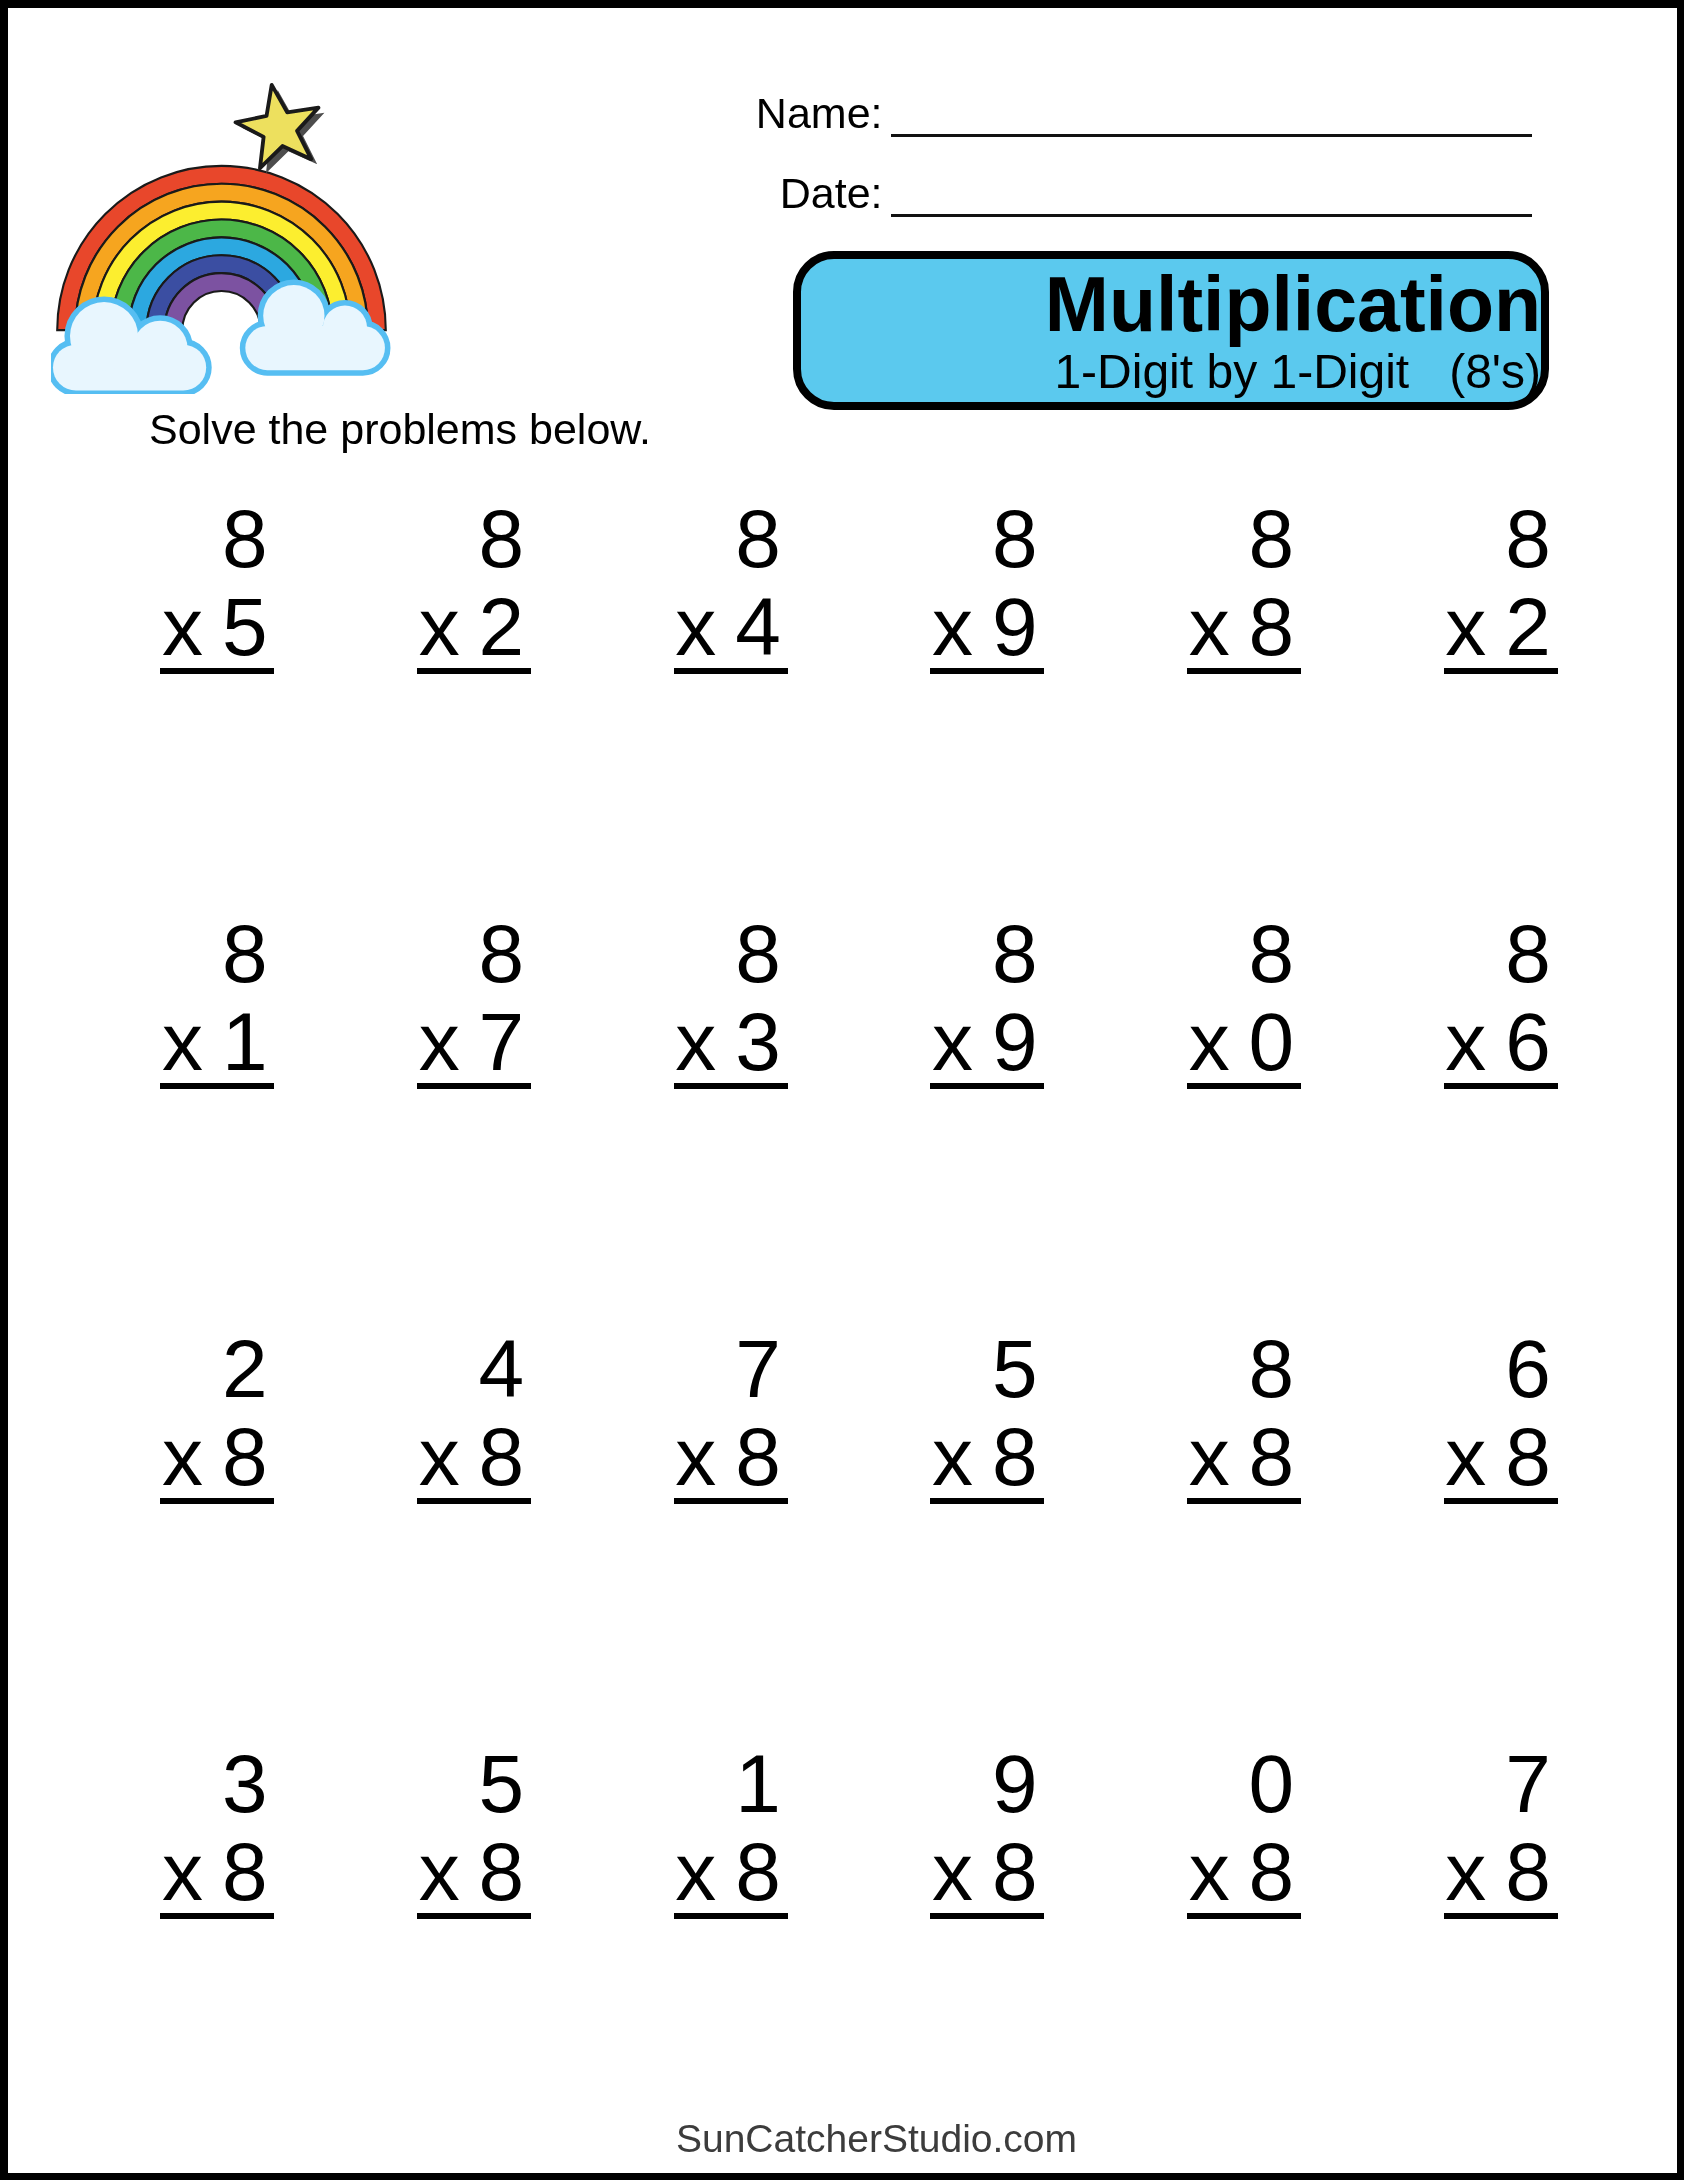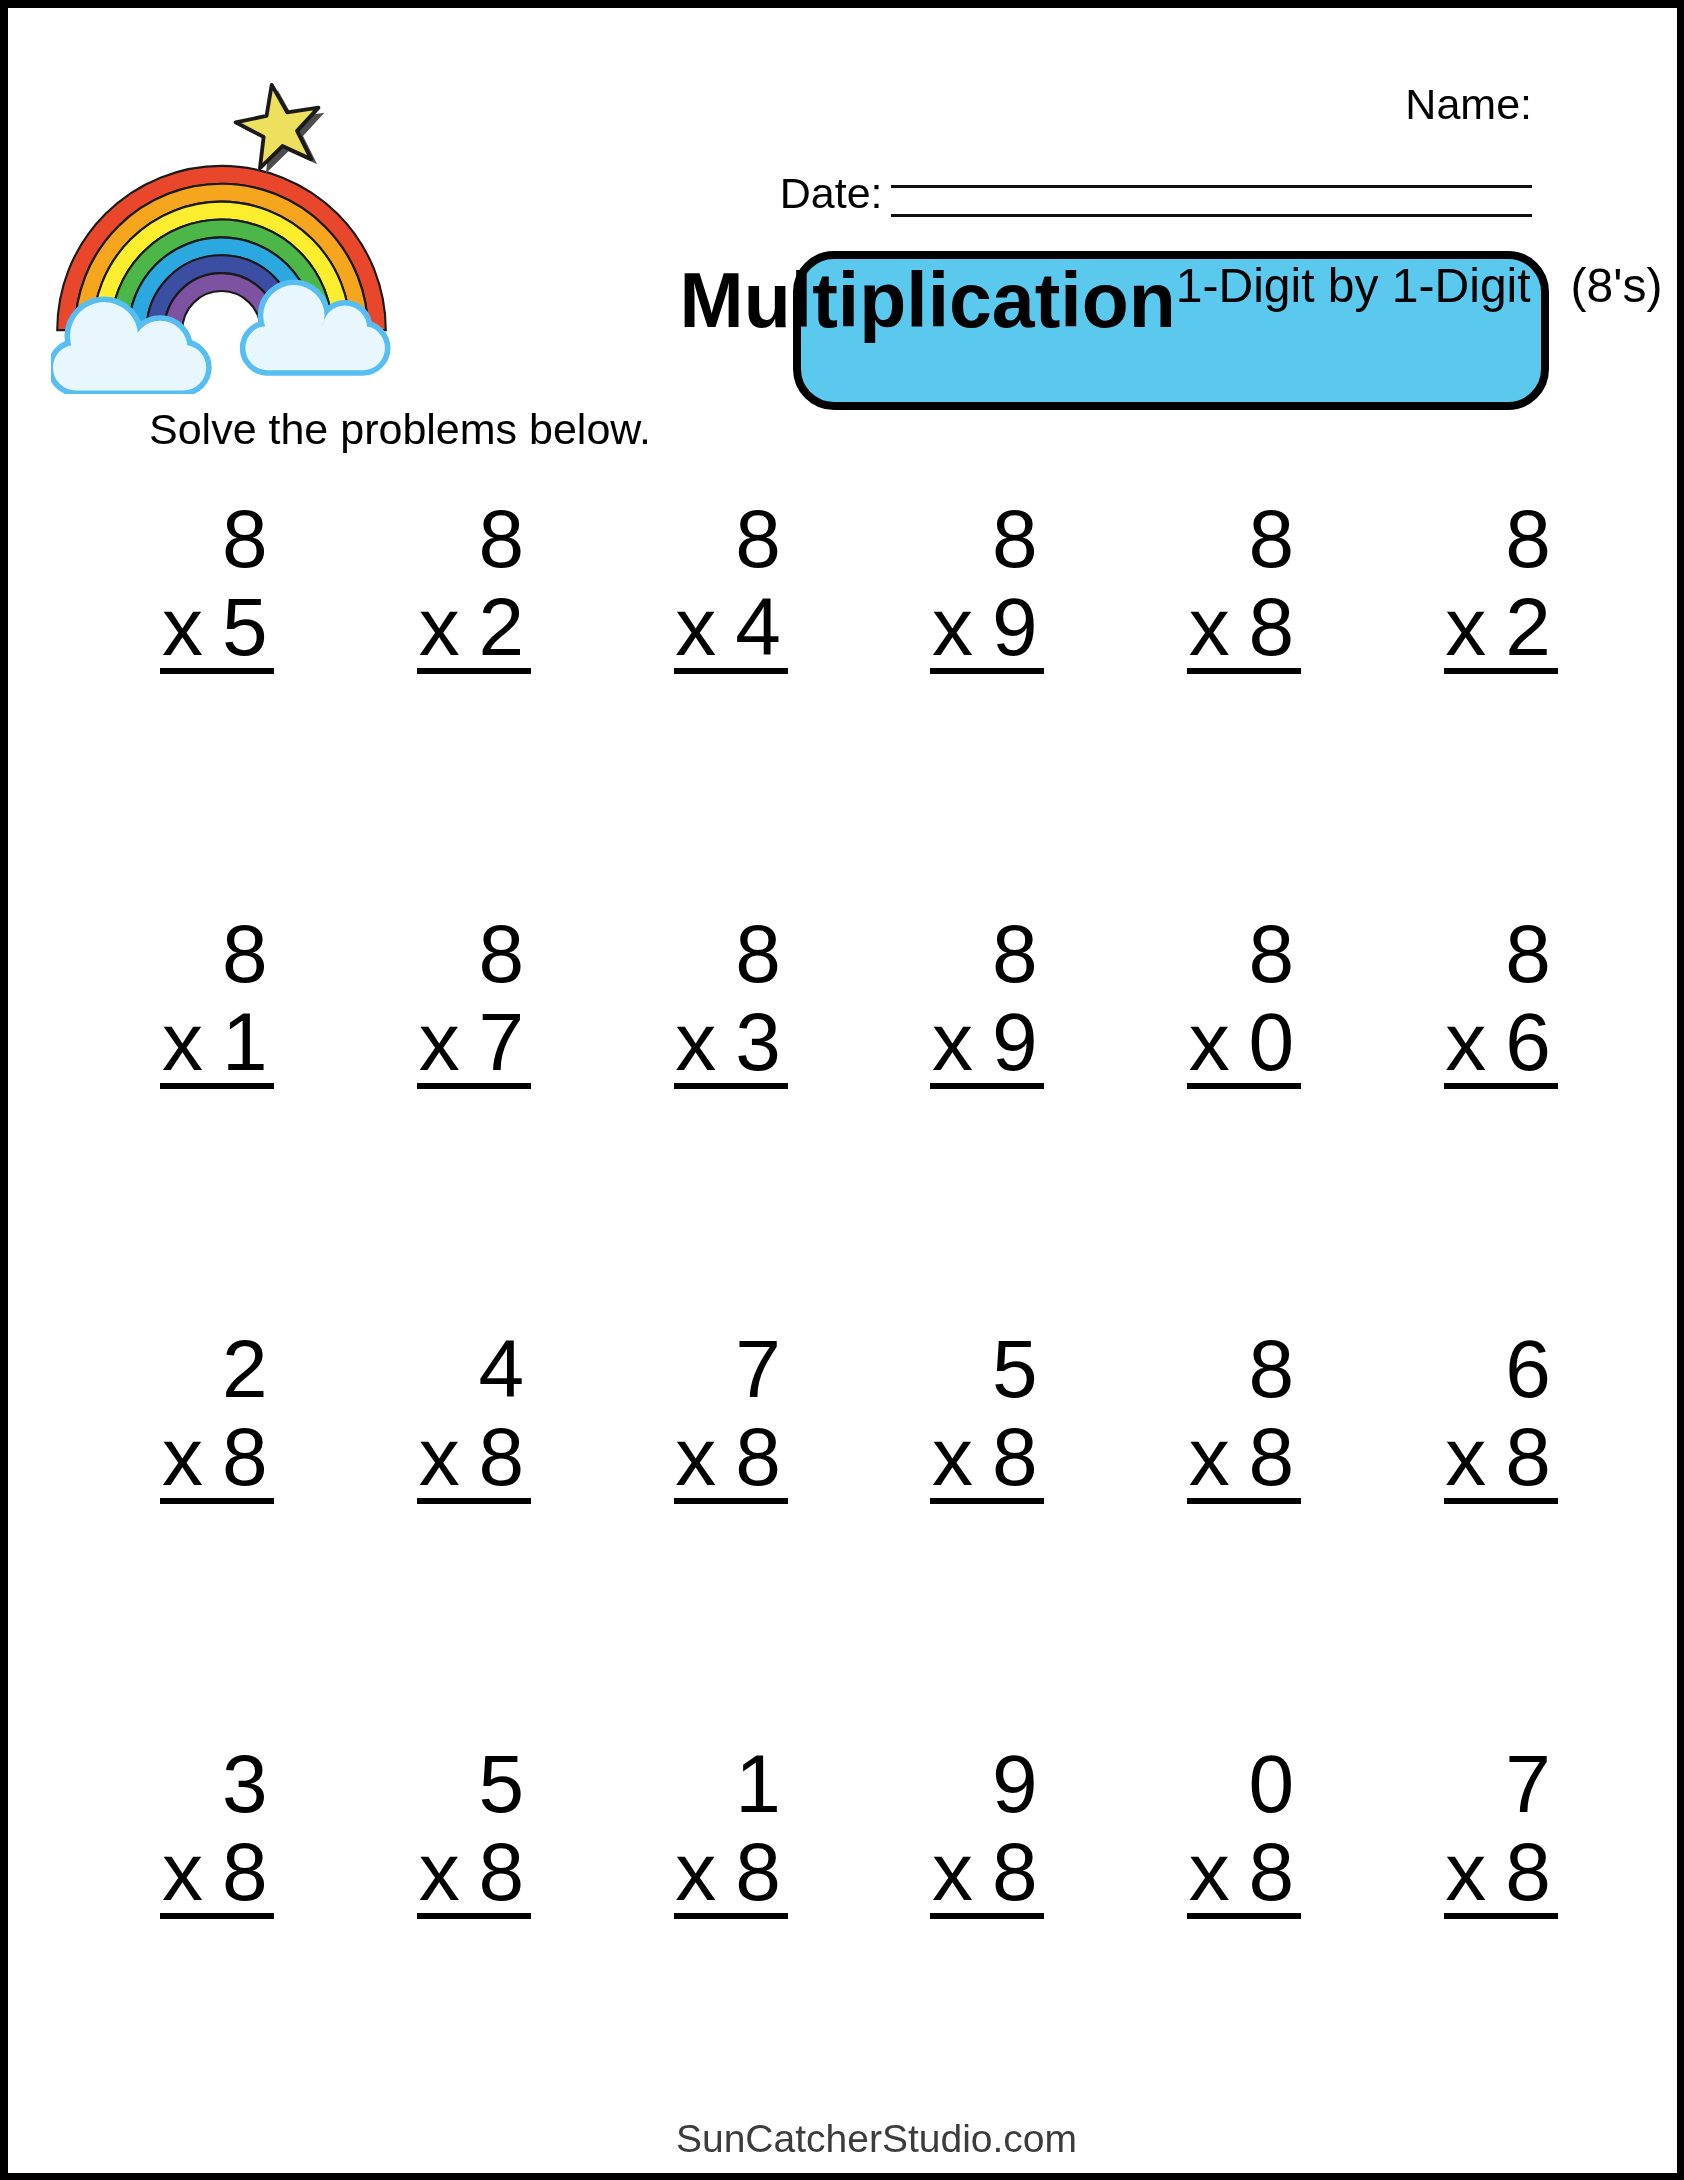--- a/index.html
+++ b/index.html
@@ -20,30 +20,30 @@
   .star-shadow { fill:#4d4d4d; }
   .star-main { stroke:#1a1a1a; stroke-width:4.5; stroke-linejoin:round; }
   .cloud-stroke { fill:#E8F6FE; stroke:#56BEF2; stroke-width:13; }
   .cloud-fill { fill:#E8F6FE; }
 
   
   .instruction { position:absolute; left:109px; top:397px; font-size:43px; line-height:48px;margin-left:32px; }
 
   
   .id-row { position:absolute; right:145px; display:flex; align-items:flex-end; gap:8.5px; font-size:43px; line-height:48px; }
-  .id-row.name { top:72px;flex-direction:column; }
+  .id-row.name { top:78px; }
   .id-row.date { top:158px; }
   .blank-line { width:641px; height:48px; border-bottom:3.4px solid #111; }
 
   
   .title-box {
     position:absolute; left:785px; top:243px; width:756px; height:159px;
     box-sizing:border-box; border:8.5px solid #000; border-radius:41px;
     background:#5BC9EE;
-    display:flex; flex-direction:row; align-items:flex-start; justify-content:center;
+    display:flex; flex-direction:column; align-items:flex-end; justify-content:center;
   }
   .title-box .title { font-size:77px; font-weight:bold; line-height:82px; }
   .title-box .subtitle { font-size:48px; line-height:53px; white-space:pre; }
 
   
   .problems {
     position:absolute; left:81px; top:497px; width:1540px;
     display:grid; grid-template-columns:repeat(6,1fr); grid-auto-rows:415px;
     justify-items:center;
   }

